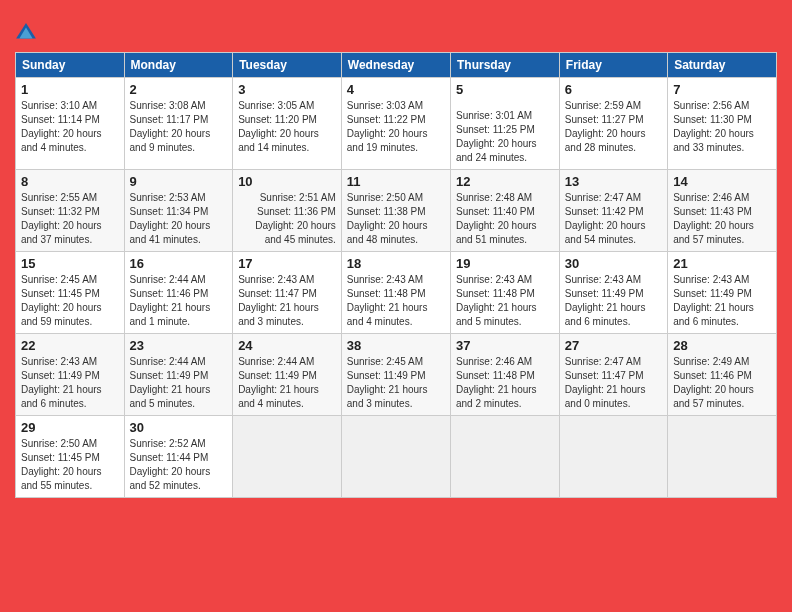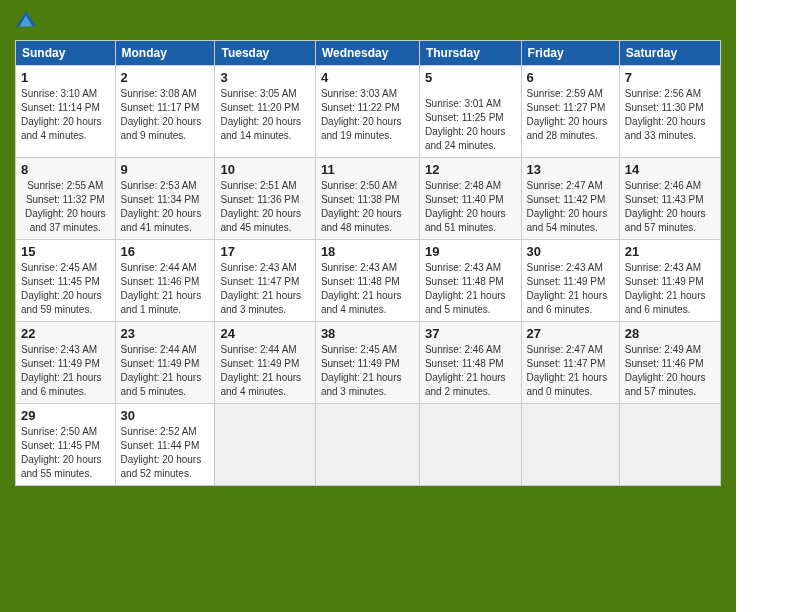--- a/index.html
+++ b/index.html
@@ -4,24 +4,24 @@
   <style>
     * { box-sizing: border-box; margin: 0; padding: 0; }
     body {
       font-family: Arial, sans-serif;
       background: #fff;
       width: 792px;
       height: 612px;
       overflow: hidden;
     }
     .page {
-      width: 736px;
+      width: 792px;
       height: 612px;
-      background: #4d7c0f;
-      padding: 10px 15px;
+      background: #ef4444;
+      padding: 22px 15px;
     }
     .header {
       display: flex;
       justify-content: space-between;
       align-items: flex-start;
       margin-bottom: 8px;
     }
     .logo {
       display: flex;
       align-items: center;
@@ -180,35 +180,35 @@
             <span class="day-num">7</span>
             <div class="day-info" style="white-space: pre-line;">Sunrise: 2:56 AM
 Sunset: 11:30 PM
 Daylight: 20 hours
 and 33 minutes.</div>
           </td>
         </tr>
         <tr>
           <td>
             <span class="day-num">8</span>
-            <div class="day-info" style="white-space: pre-line; text-align: center;">Sunrise: 2:55 AM
+            <div class="day-info" style="white-space: pre-line;">Sunrise: 2:55 AM
 Sunset: 11:32 PM
 Daylight: 20 hours
 and 37 minutes.</div>
           </td>
           <td>
             <span class="day-num">9</span>
             <div class="day-info" style="white-space: pre-line;">Sunrise: 2:53 AM
 Sunset: 11:34 PM
 Daylight: 20 hours
 and 41 minutes.</div>
           </td>
           <td>
             <span class="day-num">10</span>
-            <div class="day-info" style="white-space: pre-line;">Sunrise: 2:51 AM
+            <div class="day-info" style="white-space: pre-line; text-align: right;">Sunrise: 2:51 AM
 Sunset: 11:36 PM
 Daylight: 20 hours
 and 45 minutes.</div>
           </td>
           <td>
             <span class="day-num">11</span>
             <div class="day-info" style="white-space: pre-line;">Sunrise: 2:50 AM
 Sunset: 11:38 PM
 Daylight: 20 hours
 and 48 minutes.</div>

